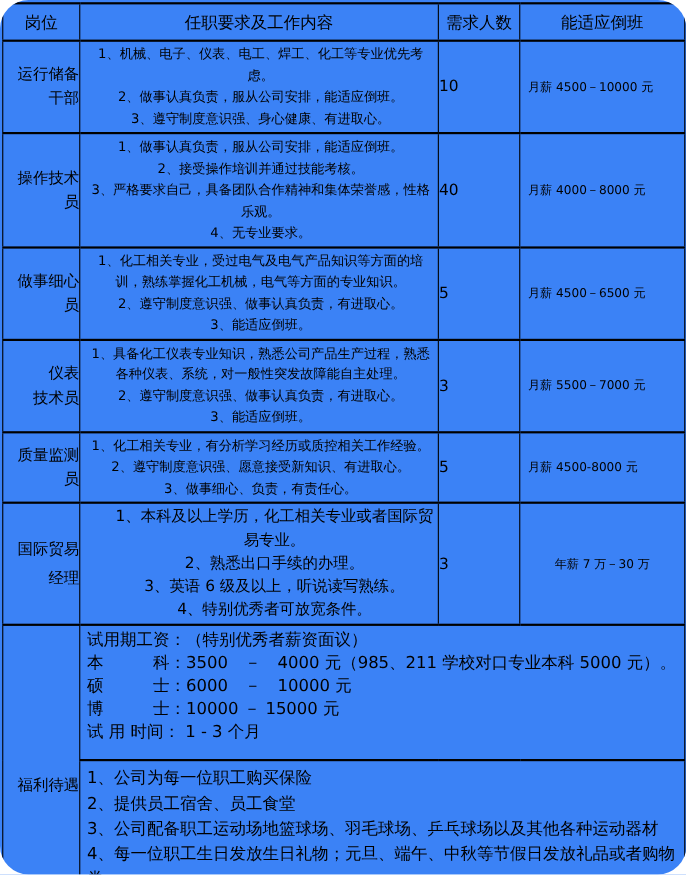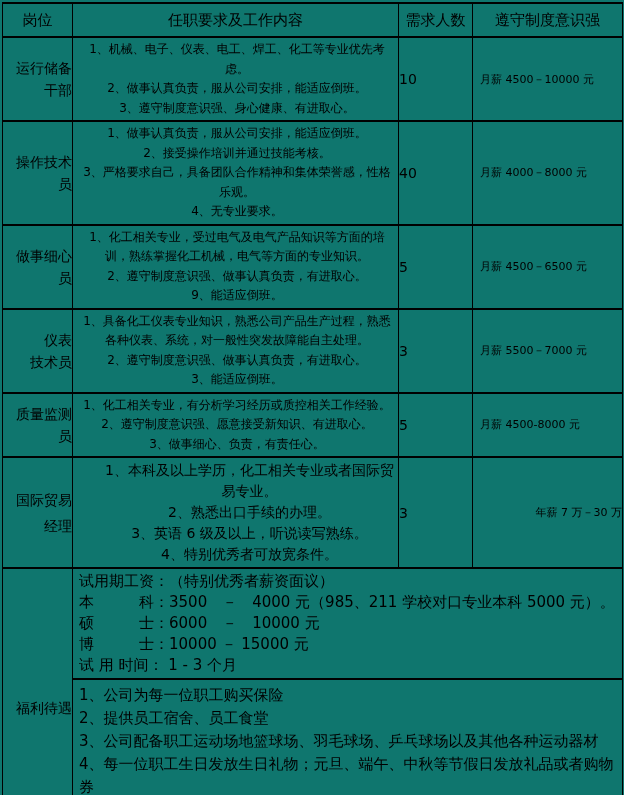--- a/index.html
+++ b/index.html
@@ -5,24 +5,25 @@
   html, body {
     margin: 0;
     padding: 0;
     background: #ffffff;
     color: #000000;
     font-family: "DejaVu Sans", "Liberation Sans", sans-serif;
   }
   .page {
     width: 624px;
     height: 795px;
-    background: #0f766e;
+    background: #3b82f6;
     box-sizing: border-box;
     padding: 2px;
     overflow: hidden;
+    border-radius: 26px;
   }
   table.job-table {
     border-collapse: collapse;
     width: 620px;
     table-layout: fixed;
   }
   .job-table th, .job-table td {
     border: 1px solid #000000;
     border-top-width: 2px;
     border-bottom-width: 2px;
@@ -64,27 +65,27 @@
     padding-left: 7px;
   }
   tr.r1 { height: 57px; }
   tr.r2 { height: 97px; }
   tr.r3 { height: 79px; }
   tr.r4 { height: 79px; }
   tr.r5 { height: 64px; }
   tr.r6 { height: 102px; }
   tr.r6 td.req { font-size: 14px; line-height: 21px; padding-left: 31px; }
   tr.r6 td.pos { line-height: 26px; margin-top: 48px; }
-  tr.r6 td.sal { text-align: right; padding-left: 0; }
+  tr.r6 td.sal { text-align: center; padding-left: 0; }
   tr.w1 { height: 107px; }
   tr.w2 { height: 152px; }
   td.probation {
     font-size: 15px;
     line-height: 21px;
-    padding: 2px 4px 2px 6px;
+    padding: 2px 4px 14px 6px;
     vertical-align: middle;
     text-align: left;
     white-space: pre-line;
   }
   td.benefits {
     font-size: 15px;
     line-height: 23px;
     padding: 4px 4px 2px 6px;
     vertical-align: top;
     text-align: left;
@@ -100,21 +101,21 @@
       <col style="width:70px">
       <col style="width:326px">
       <col style="width:74px">
       <col style="width:150px">
     </colgroup>
     <tbody>
       <tr>
         <th>岗位</th>
         <th>任职要求及工作内容</th>
         <th>需求人数</th>
-        <th>遵守制度意识强</th>
+        <th>能适应倒班</th>
       </tr>
 
       <tr class="r1">
         <td class="pos">运行储备
 干部</td>
         <td class="req">1、机械、电子、仪表、电工、焊工、化工等专业优先考虑。
 2、做事认真负责，服从公司安排，能适应倒班。
 3、遵守制度意识强、身心健康、有进取心。</td>
         <td class="cnt">10</td>
         <td class="sal">月薪 4500－10000 元</td>
@@ -129,21 +130,21 @@
 4、无专业要求。</td>
         <td class="cnt">40</td>
         <td class="sal">月薪 4000－8000 元</td>
       </tr>
 
       <tr class="r3">
         <td class="pos">做事细心
 员</td>
         <td class="req">1、化工相关专业，受过电气及电气产品知识等方面的培训，熟练掌握化工机械，电气等方面的专业知识。
 2、遵守制度意识强、做事认真负责，有进取心。
-9、能适应倒班。</td>
+3、能适应倒班。</td>
         <td class="cnt">5</td>
         <td class="sal">月薪 4500－6500 元</td>
       </tr>
 
       <tr class="r4">
         <td class="pos">仪表
 技术员</td>
         <td class="req">1、具备化工仪表专业知识，熟悉公司产品生产过程，熟悉各种仪表、系统，对一般性突发故障能自主处理。
 2、遵守制度意识强、做事认真负责，有进取心。
 3、能适应倒班。</td>

